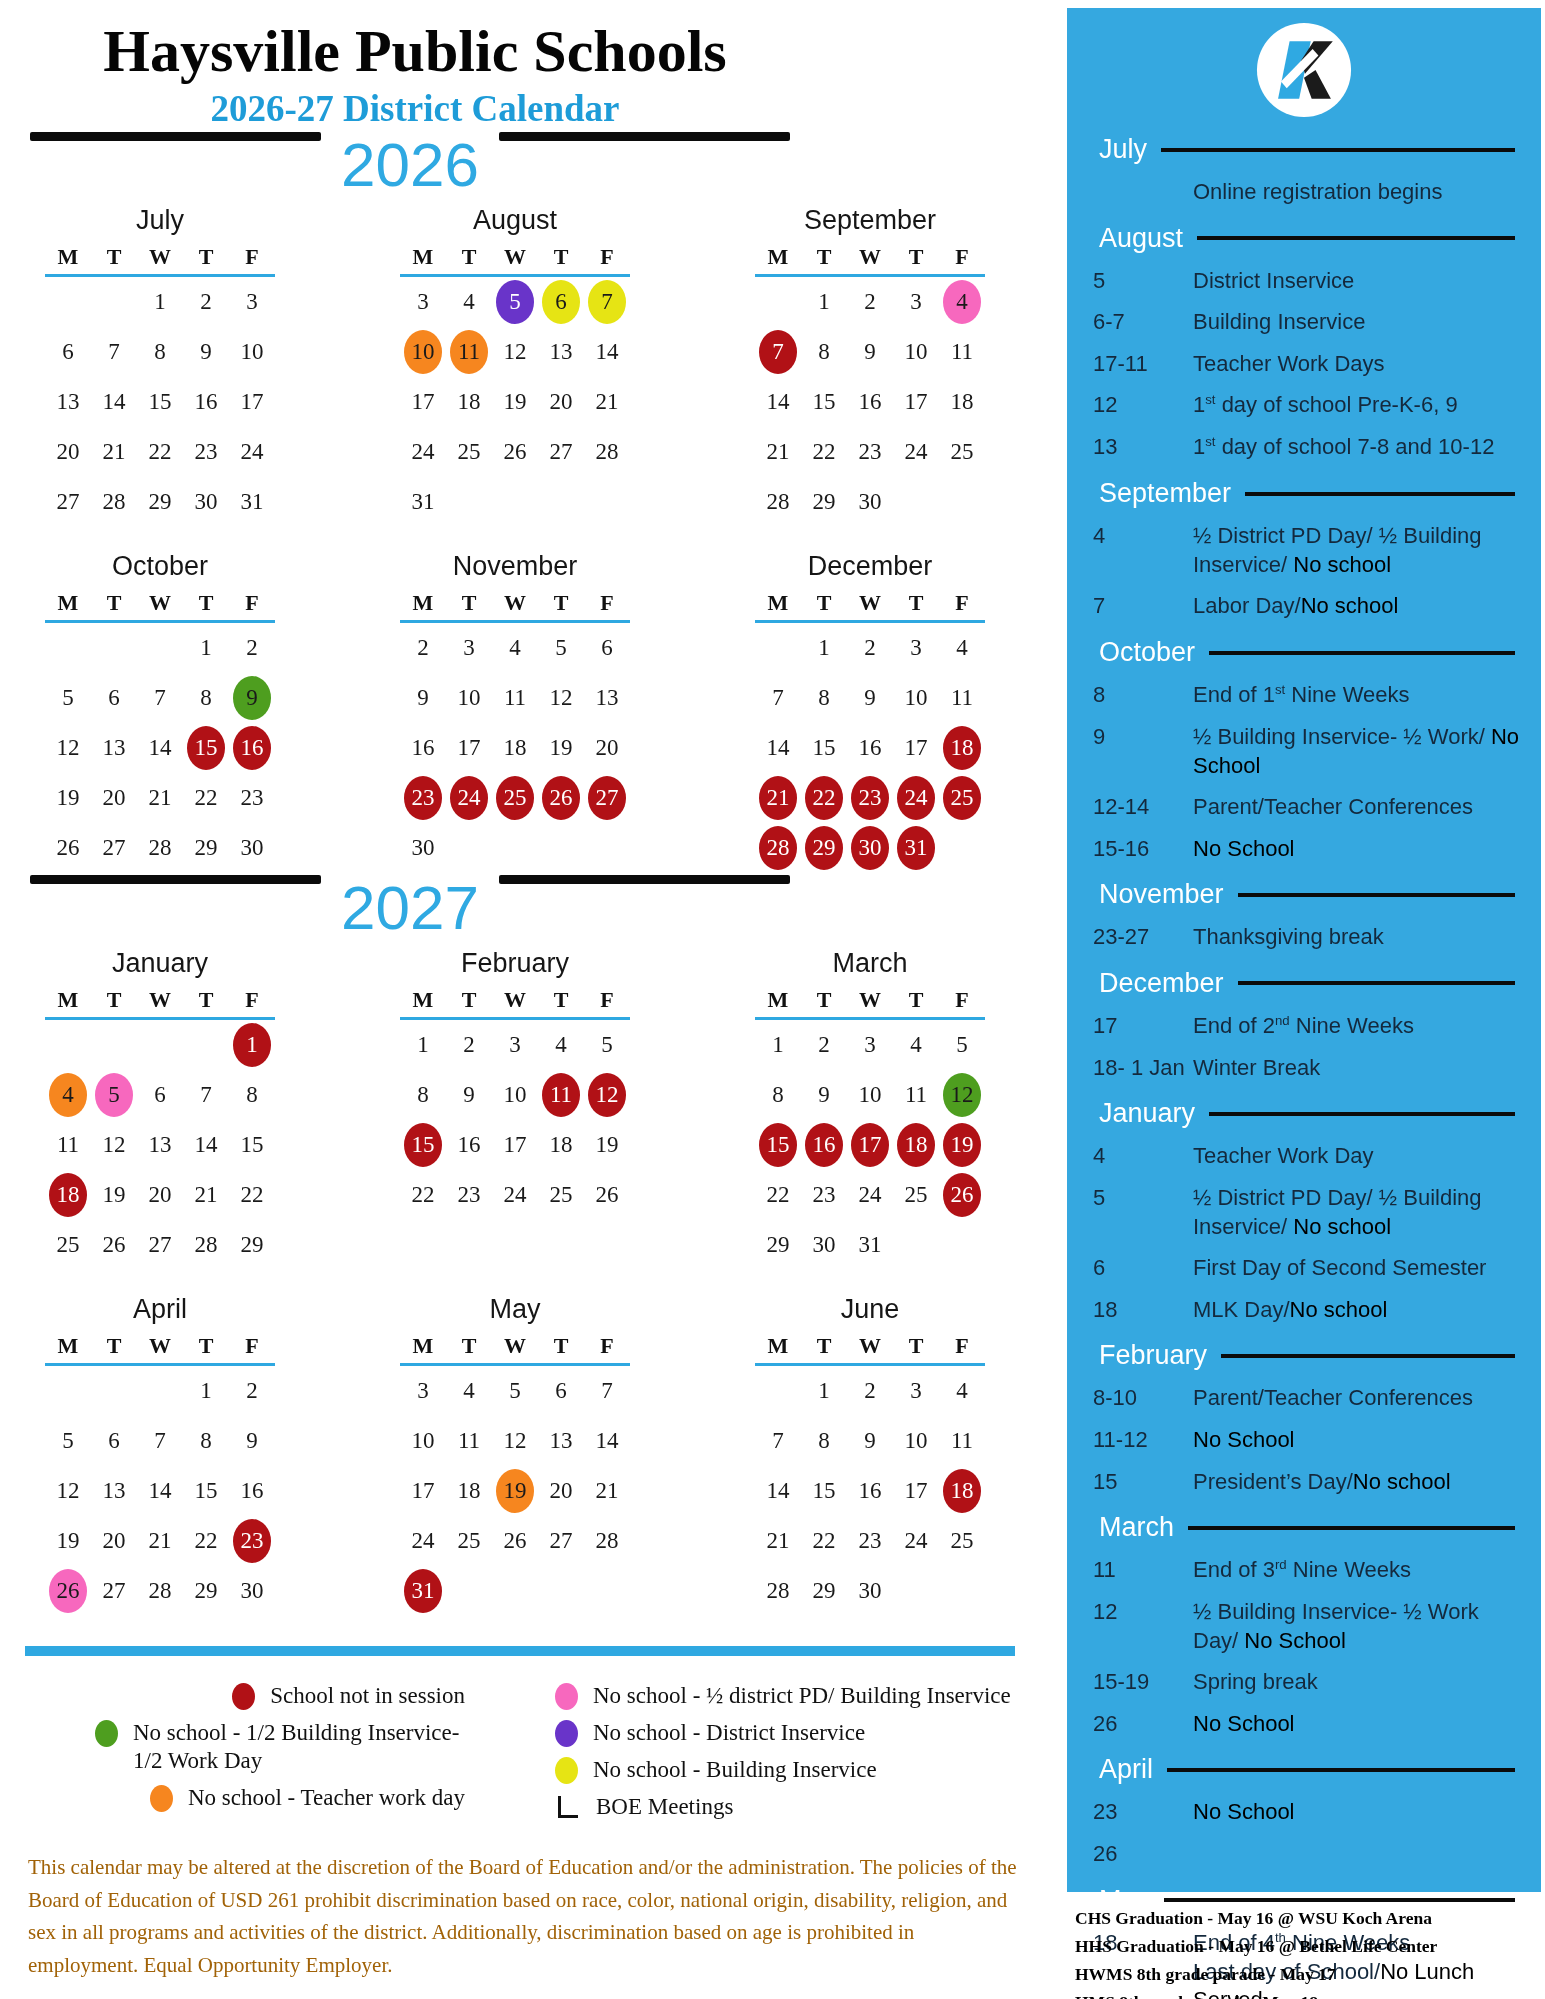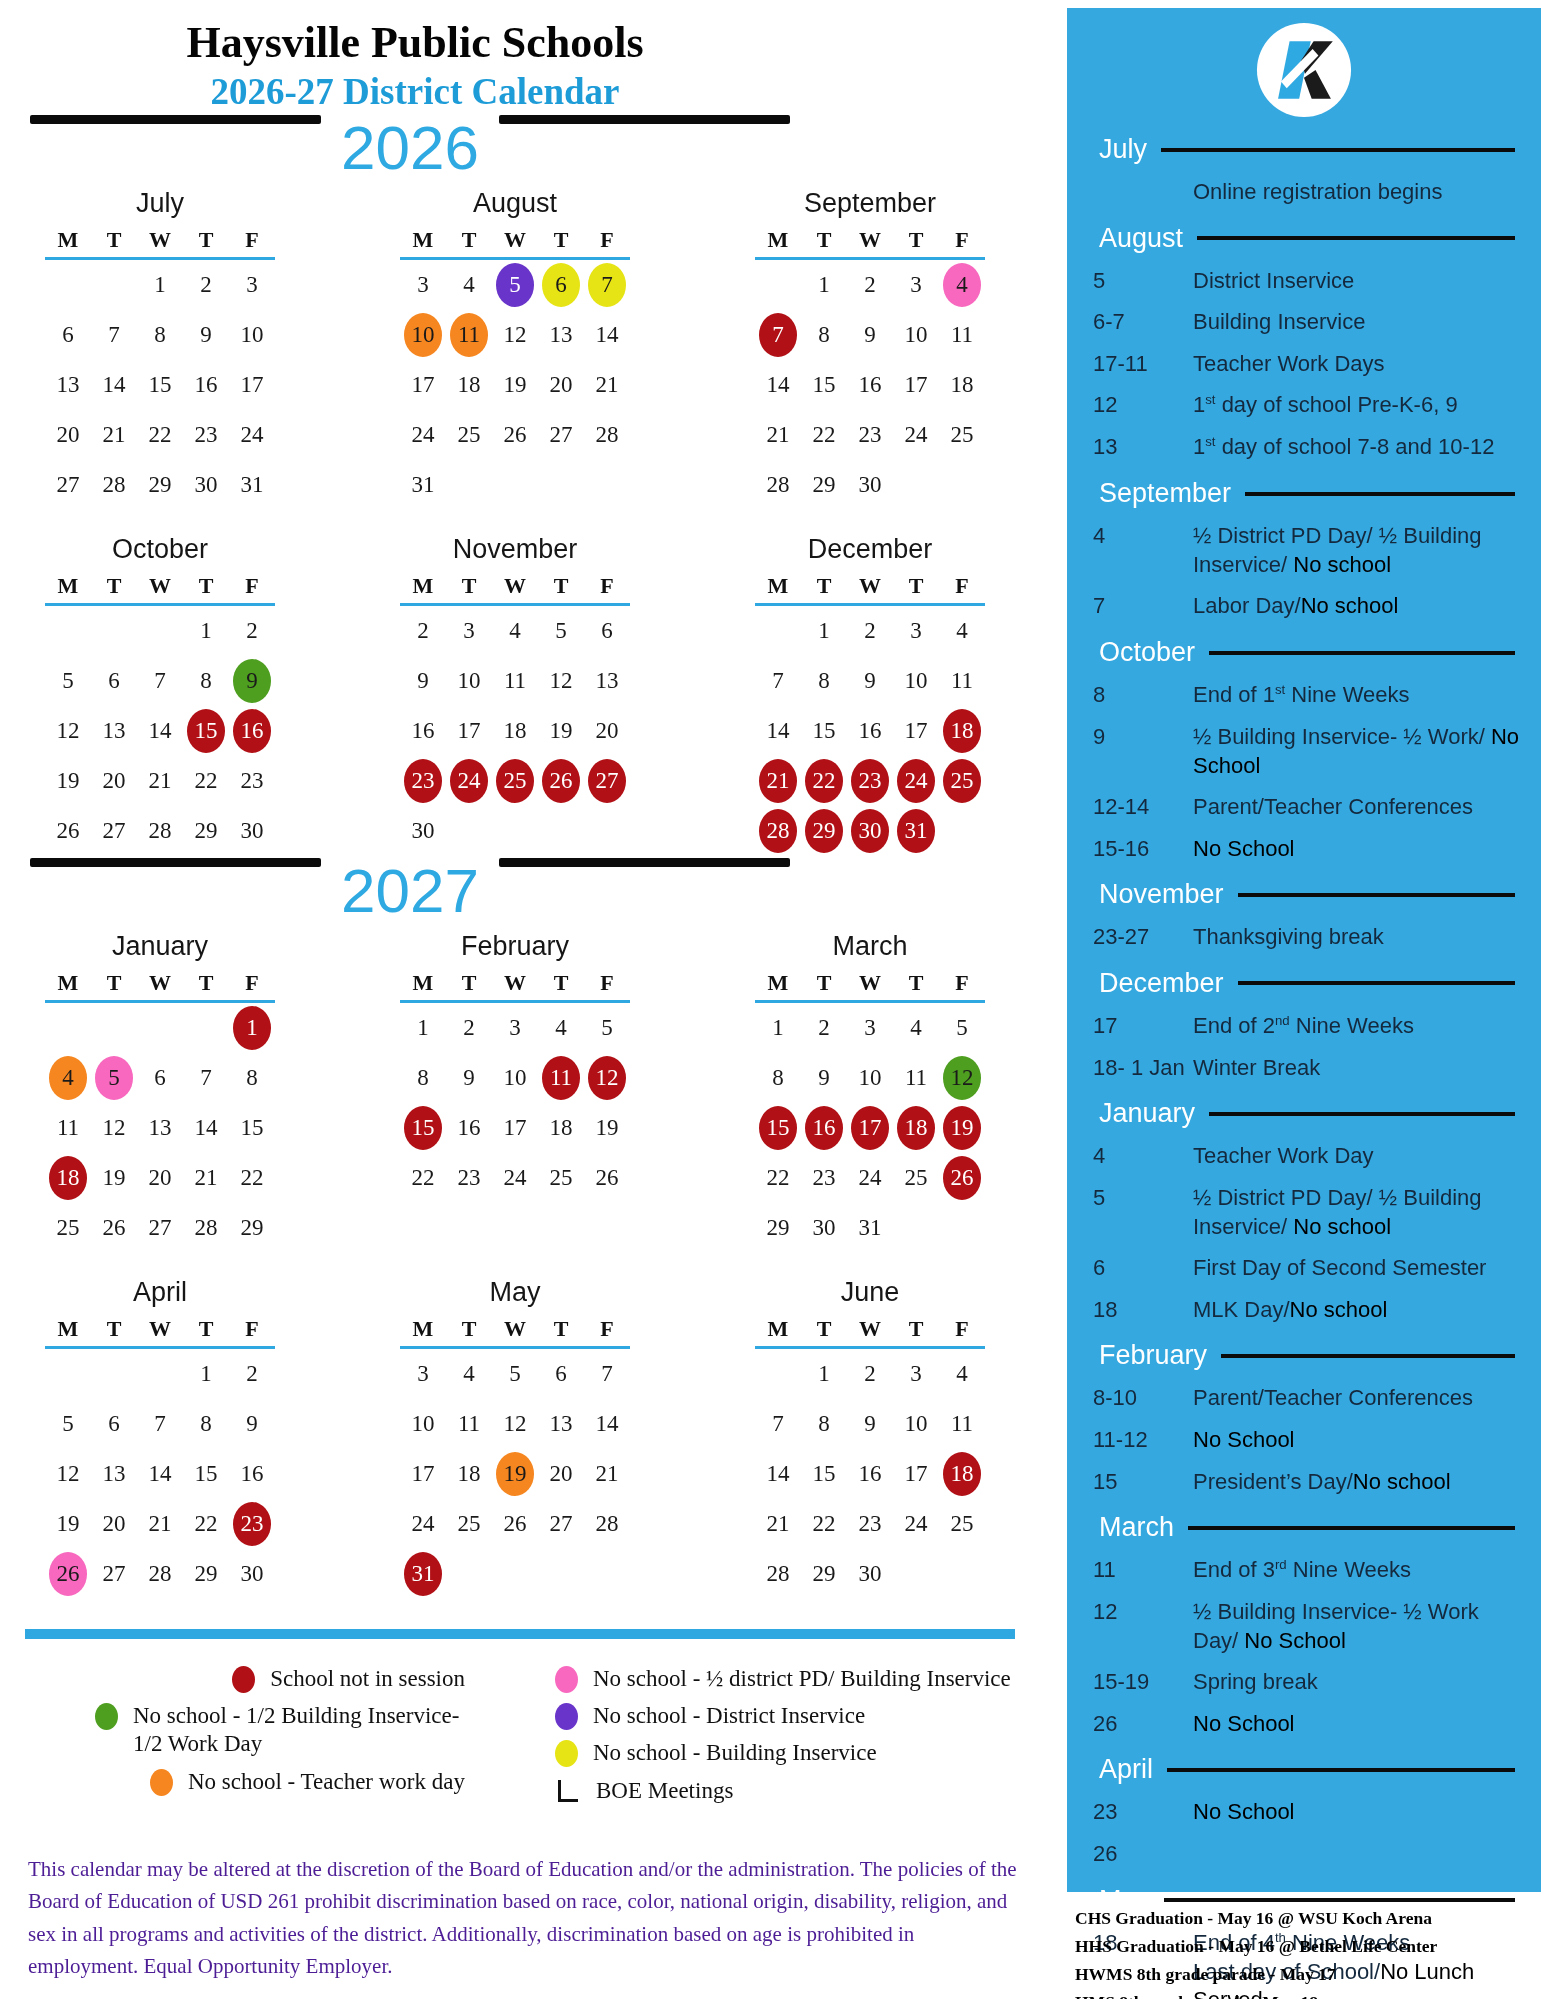--- a/index.html
+++ b/index.html
@@ -1,21 +1,21 @@
 <!DOCTYPE html>
 <html style="--accent-blue: #1E9CD8; --year-blue: #2FA9E2; --sidebar-blue: #35A8E0; --rule-blue: #2FA8E1; --red: #B11116; --green: #4E9E1F; --orange: #F6861F; --pink: #F768BE; --purple: #6934C9; --yellow: #E6E414;"><head>
 <meta charset="utf-8">
 <style>
   html,body{margin:0;padding:0;background:#e8e8e8;}
   .page{position:relative;width:1545px;height:1999px;background:#ffffff;overflow:hidden;
         display:flex;align-items:flex-start;font-family:"Liberation Serif",serif;color:#111;}
   
   .main{width:1040px;flex:0 0 auto;padding-top:20px;}
   .header{width:800px;margin-left:15px;text-align:center;}
-  .app-title{font-size:44px;font-weight:bold;color:#050505;line-height:1.05;}
+  .app-title{font-size:60px;font-weight:bold;color:#050505;line-height:1.05;}
   .subtitle{font-size:37px;font-weight:bold;color:var(--accent-blue,#1E9CD8);margin-top:4px;}
   .year-line{display:flex;align-items:flex-start;width:760px;margin:2px 0 0 30px;gap:20px;}
   .year-bar{flex:1;height:9px;background:#0b0b0b;border-radius:2px;}
   .year-text{font-size:62px;line-height:1.05;color:var(--year-blue,#2FA9E2);
              font-family:"Liberation Sans",sans-serif;}
   .months-grid{display:grid;grid-template-columns:repeat(3,230px);column-gap:125px;
                row-gap:24px;margin:8px 0 0 45px;align-items:start;}
   .month-title{text-align:center;font-family:"Liberation Sans",sans-serif;font-size:27px;
                color:#161616;margin-bottom:8px;}
   .weekday-row{display:flex;}
@@ -29,21 +29,21 @@
   
   .legend-bar{width:990px;height:10px;background:var(--rule-blue,#2FA8E1);margin:30px 0 0 25px;}
   .legend{display:flex;margin:26px 0 0 95px;}
   .legend-col{display:flex;flex-direction:column;gap:9px;}
   .legend-col.c0{width:370px;align-items:flex-end;}
   .legend-col.c1{width:470px;margin-left:90px;}
   .lg-row{display:flex;gap:15px;align-items:flex-start;font-size:23px;line-height:1.22;}
   .lg-dot{width:23px;height:27px;border-radius:50%;flex:0 0 auto;margin-top:1px;}
   .lg-boe{width:17px;height:19px;border-left:3px solid #111;border-bottom:3px solid #111;
           flex:0 0 auto;margin:3px 3px 0 3px;}
-  .disclaimer{width:1000px;margin:48px 0 0 28px;font-size:21px;line-height:1.55;color:#4c1d95;}
+  .disclaimer{width:1000px;margin:30px 0 0 28px;font-size:21px;line-height:1.55;color:#a16207;}
   
   .sidebar-col{flex:1;display:flex;flex-direction:column;padding:8px 4px 0 27px;}
   .sidebar{background:var(--sidebar-blue,#35A8E0);width:474px;height:1884px;
            font-family:"Liberation Sans",sans-serif;color:#14293d;padding-top:14px;
            box-sizing:border-box;}
   .logo-wrap{display:flex;justify-content:center;}
   .logo{width:96px;height:96px;}
   .sb-month{display:flex;align-items:center;margin:16px 26px 7px 32px;gap:14px;}
   .sb-month-name{color:#ffffff;font-size:27px;white-space:nowrap;}
   .sb-month-line{flex:1;height:4px;background:#0b0b0b;}

